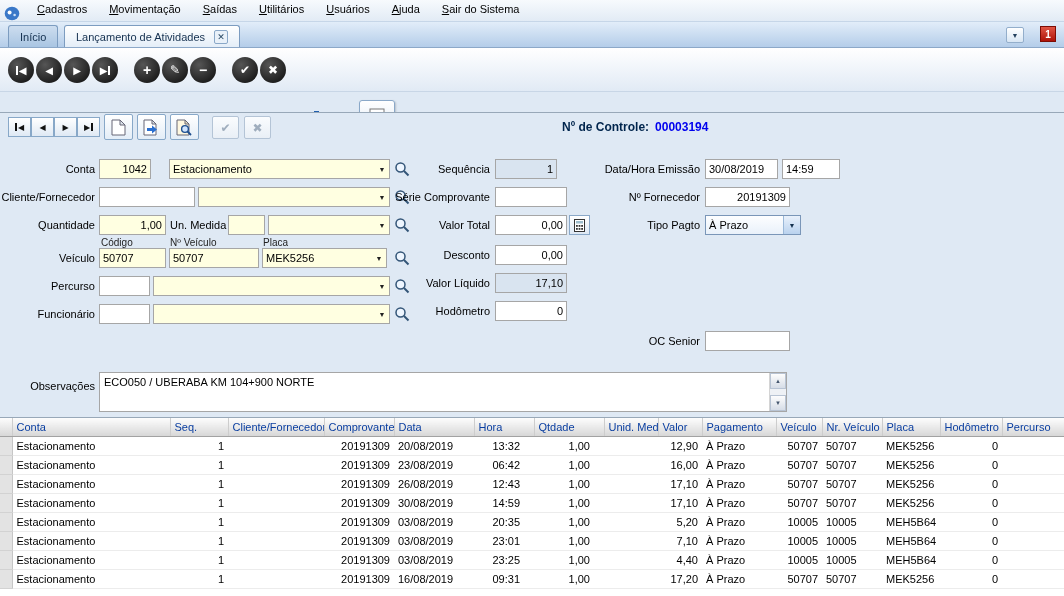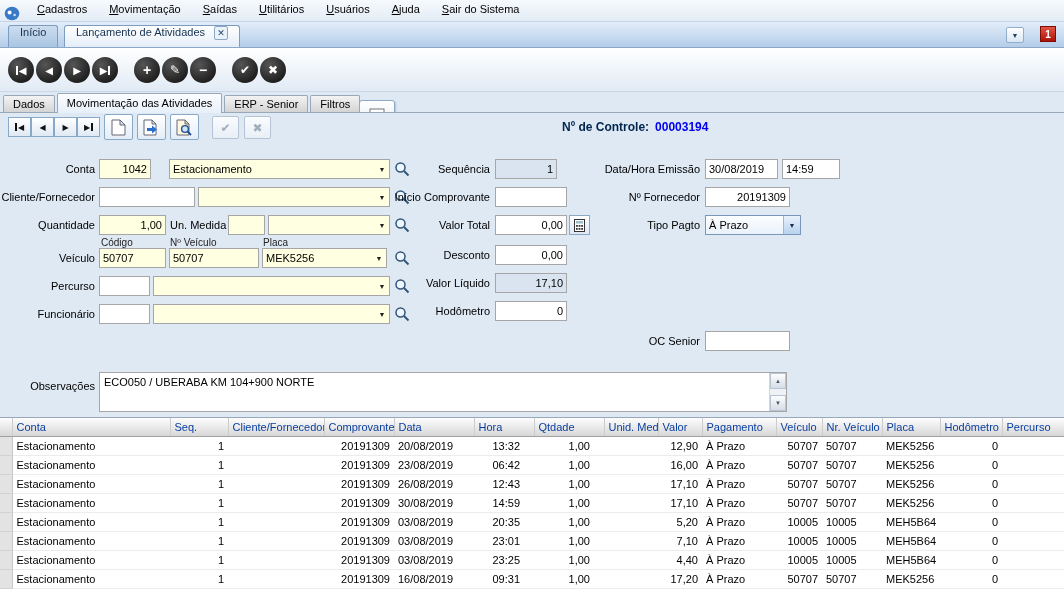--- a/index.html
+++ b/index.html
@@ -7,21 +7,21 @@
   .window{position:relative;width:1064px;height:596px;background:#dfe9f4;overflow:hidden;font-size:11px;color:#000;}
 
   
   .menubar{position:absolute;top:0;left:0;right:0;height:22px;background:linear-gradient(#f7fafd,#e2ebf5);border-bottom:1px solid #c6d6e8;display:flex;align-items:flex-end;}
   .appicon{width:16px;height:15px;margin:0 6px 0 4px;flex:0 0 auto;}
   .menu-item{display:inline-block;padding:0 11px;height:22px;line-height:21px;cursor:default;}
   .menu-item::first-letter{text-decoration:underline;}
 
   
   .tabstrip{position:absolute;top:22px;left:0;right:0;height:26px;background:linear-gradient(#e2edf9,#b4cde9);border-bottom:1px solid #8ca8c8;}
-  .tab{position:absolute;bottom:0;height:22px;display:flex;align-items:flex-start;padding:0 11px;border:1px solid #7c9cc0;border-bottom:none;border-radius:3px 3px 0 0;background:linear-gradient(#cdddef,#a9c5e2);color:#14304f;white-space:nowrap;}
+  .tab{position:absolute;bottom:0;height:22px;display:flex;align-items:center;padding:0 11px;border:1px solid #7c9cc0;border-bottom:none;border-radius:3px 3px 0 0;background:linear-gradient(#cdddef,#a9c5e2);color:#14304f;white-space:nowrap;}
   .tab.active{background:linear-gradient(#ffffff,#e4eef8);}
   .tabclose{margin-left:9px;width:14px;height:14px;border:1px solid #8aa8c8;background:#e9f1f9;color:#2a4a66;font-size:9px;line-height:12px;text-align:center;border-radius:2px;}
   .chev{position:absolute;top:5px;right:40px;width:18px;height:16px;border:1px solid #93aecb;background:linear-gradient(#ffffff,#d8e6f4);text-align:center;font-size:7px;line-height:15px;color:#24415e;border-radius:2px;}
   .badge{position:absolute;top:4px;right:8px;width:16px;height:16px;background:linear-gradient(#e05544,#ae1208);border:1px solid #7d0d05;color:#fff;font-weight:bold;font-size:10px;text-align:center;line-height:15px;}
 
   
   .toolbar{position:absolute;top:48px;left:0;right:0;height:44px;background:linear-gradient(#ffffff,#e1eaf5);border-bottom:1px solid #c8d6e6;}
   .cbtn{position:absolute;top:9px;width:26px;height:26px;border-radius:50%;background:radial-gradient(circle at 35% 30%,#565656,#0b0b0b);color:#fff;display:flex;align-items:center;justify-content:center;font-size:10px;cursor:default;}
   .cbtn .glyph-lg{font-size:14px;font-weight:bold;line-height:1;}
   .cbtn .glyph-md{font-size:12px;line-height:1;}
@@ -152,26 +152,20 @@
     <div class="printbtn">
       <svg width="22" height="20">
           <rect x="4" y="1" width="14" height="5" fill="#ffffff" stroke="#777"></rect>
           <rect x="1" y="6" width="20" height="8" rx="1" fill="#c8d0da" stroke="#667"></rect>
           <rect x="4" y="11" width="14" height="7" fill="#ffffff" stroke="#777"></rect>
           <circle cx="18" cy="8" r="1" fill="#44aa66"></circle>
         </svg>
     </div>
   </div>
 
-  <div class="subtabs">
-    <div class="subtab">Dados</div>
-    <div class="subtab active">Movimentação das Atividades</div>
-    <div class="subtab">ERP - Senior</div>
-    <div class="subtab">Filtros</div>
-  </div>
   <div class="page"></div>
 
   <div class="rnav" style="left:8px">
       <span class="kbar l"></span>
       <span>◀</span>
     </div>
   <div class="rnav" style="left:31px">
       <span>◀</span>
     </div>
   <div class="rnav" style="left:54px">
@@ -283,21 +277,21 @@
     <span class="arr">▼</span>
   </div>
   <span class="mag" style="left:394px;top:306px"><svg width="16" height="16" viewBox="0 0 16 16">
         <circle cx="6.5" cy="6.5" r="4.5" fill="#eef6ff" stroke="#335577" stroke-width="1.5"></circle>
         <line x1="10" y1="10" x2="14.5" y2="14.5" stroke="#335577" stroke-width="2"></line>
       </svg></span>
 
   <span class="lbl" style="right:574px;top:163px">Sequência</span>
   <input class="inp ro num" style="left: 495px; top: 159px; width: 62px;" value="1">
 
-  <span class="lbl" style="right:574px;top:191px">Início Comprovante</span>
+  <span class="lbl" style="right:574px;top:191px">Série Comprovante</span>
   <input class="inp" style="left: 495px; top: 187px; width: 72px;" value="">
 
   <span class="lbl" style="right:574px;top:219px">Valor Total</span>
   <input class="inp num" style="left: 495px; top: 215px; width: 72px;" value="0,00">
   <div class="calcbtn">
     <svg width="11" height="13">
         <rect x="0.5" y="0.5" width="10" height="12" fill="#ffffff" stroke="#333"></rect>
         <rect x="2" y="2" width="7" height="2.5" fill="#9cbccc"></rect>
         <g fill="#333">
           <rect x="2" y="6" width="1.8" height="1.8"></rect>

